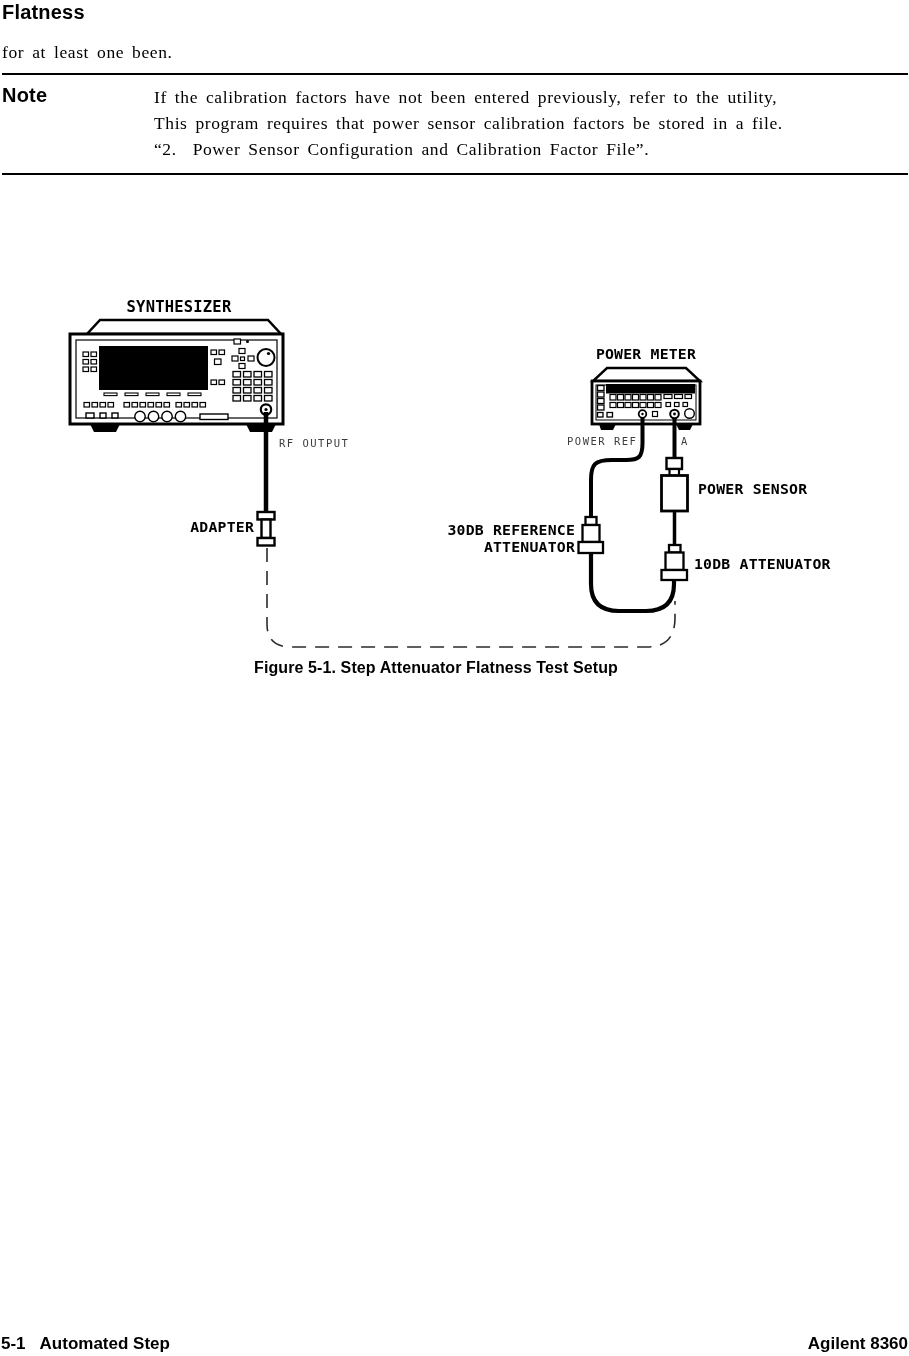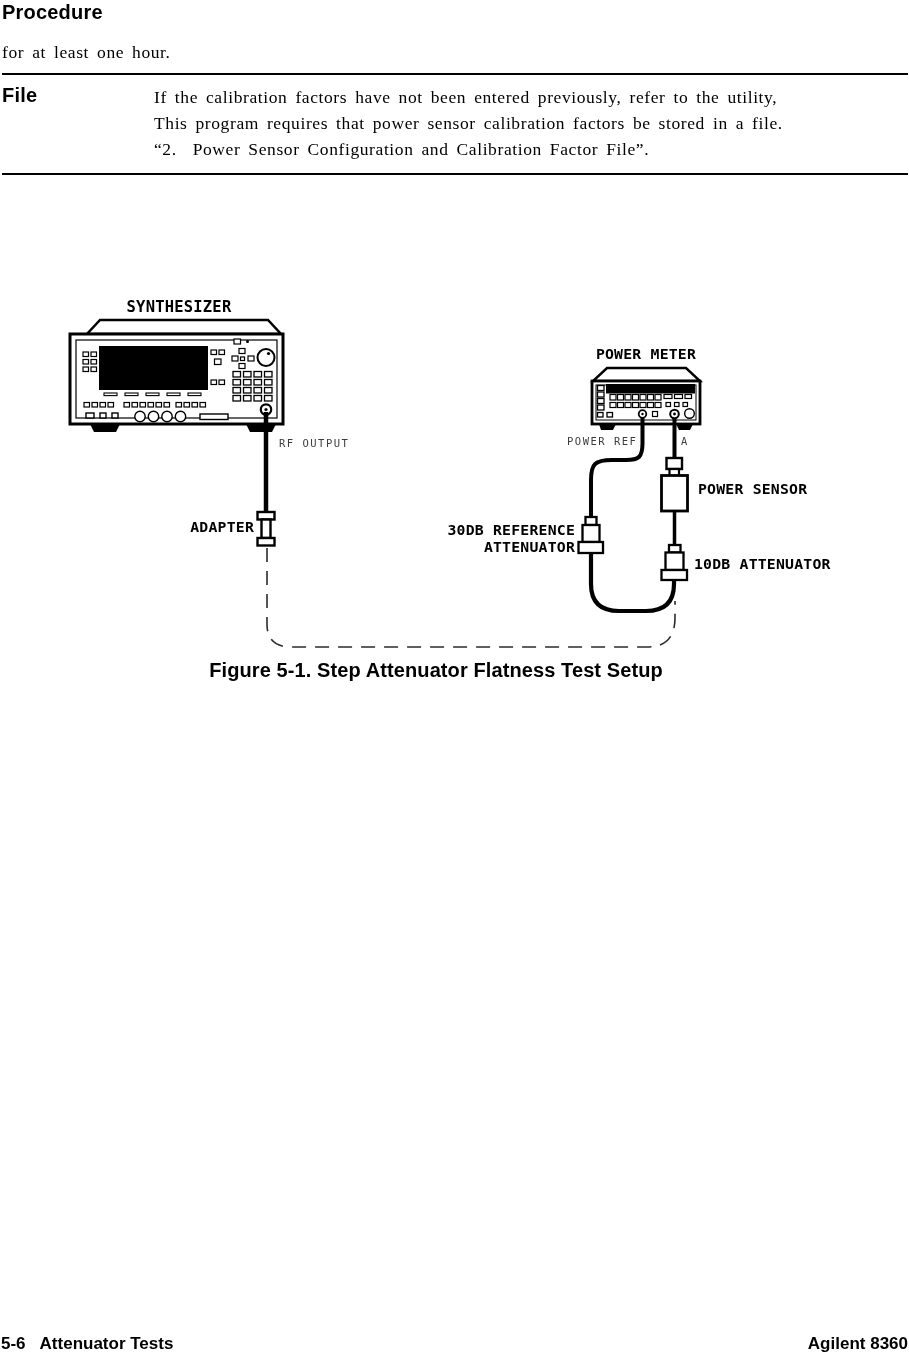--- a/index.html
+++ b/index.html
@@ -43,21 +43,21 @@
   .select-line { margin-top: 31px; }
   .figure-svg { position: absolute; top: 290px; left: 0; }
   .figure-caption {
     position: absolute;
     top: 659px;
     left: 0;
     width: 872px;
     text-align: center;
     font-family: "Liberation Sans", sans-serif;
     font-weight: bold;
-    font-size: 20px;
+    font-size: 16px;
     letter-spacing: 0.1px;
   }
   .footer {
     position: absolute;
     left: 1px;
     right: 1px;
     top: 1334px;
     display: flex;
     justify-content: space-between;
     font-family: "Liberation Sans", sans-serif;
@@ -81,29 +81,29 @@
     fill: #3d3d3d;
   }
   svg .ln { stroke: #000; fill: none; }
   svg .fw { fill: #fff; stroke: #000; }
 </style>
 </head>
 <body>
 
 <div class="page">
 
-  <h1 class="heading">Procedure</h1>
+  <h1 class="heading">Flatness</h1>
 
   <div class="intro">
-    <div class="serif-line">for at least one hour.</div>
+    <div class="serif-line">for at least one been.</div>
   </div>
 
   <div class="note-block">
     <div class="note-label-col">
-      <div class="heading">File</div>
+      <div class="heading">Note</div>
     </div>
     <div class="note-body">
       <div class="serif-line">If the calibration factors have not been entered previously, refer to the utility,</div>
       <div class="serif-line">This program requires that power sensor calibration factors be stored in a file.</div>
       <div class="serif-line">“2.  Power Sensor Configuration and Calibration Factor File”.</div>
     </div>
   </div>
 
 
   <svg class="figure-svg" width="909" height="368" viewBox="0 290 909 368" xmlns="http://www.w3.org/2000/svg">
@@ -291,19 +291,19 @@
       <rect x="669" y="545" width="11.5" height="7.5"></rect>
       <rect x="665.5" y="552.5" width="18" height="17.5"></rect>
       <rect x="661.5" y="570" width="25.5" height="10"></rect>
     </g>
   </svg>
 
   <div class="figure-caption">Figure 5-1. Step Attenuator Flatness Test Setup</div>
 
   <div class="footer">
     <div class="footer-left">
-      <span>5-6</span>
-      <span>Attenuator Tests</span>
+      <span>5-1</span>
+      <span>Automated Step</span>
     </div>
     <div>Agilent 8360</div>
   </div>
 
 </div>
 
 </body></html>

